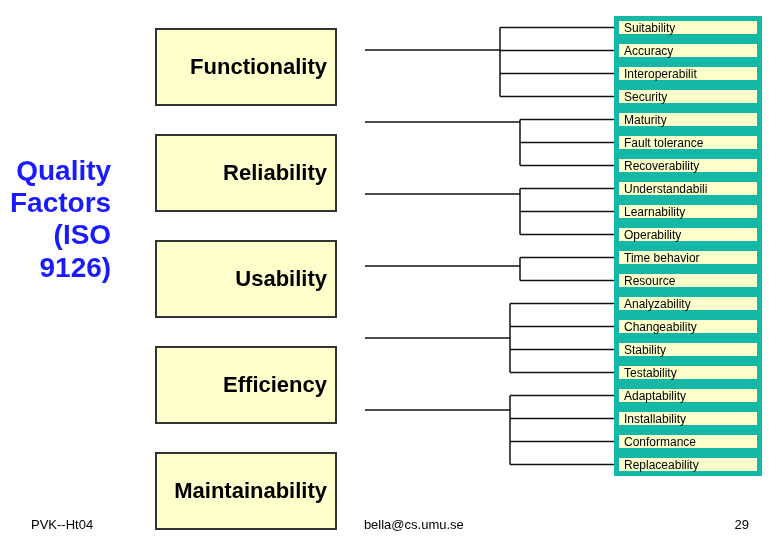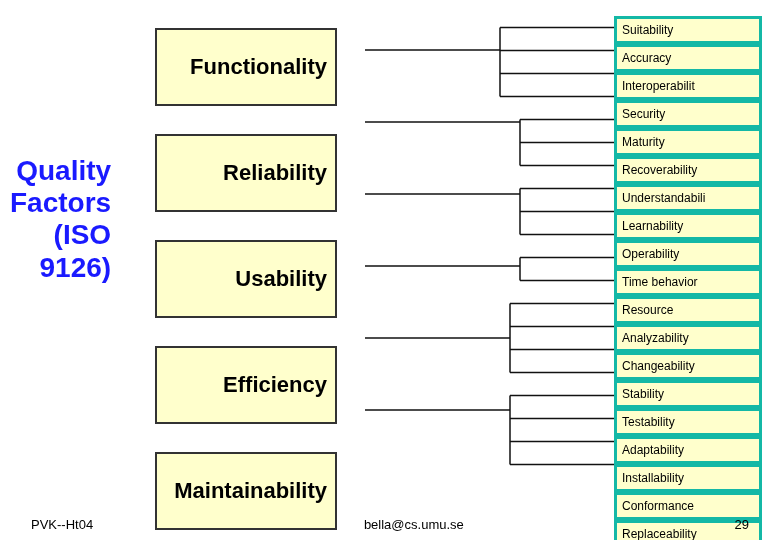--- a/index.html
+++ b/index.html
@@ -57,23 +57,23 @@
       position: absolute;
       right: 18px;
       top: 16px;
       display: flex;
       flex-direction: column;
       gap: 0;
     }
 
     .sub-item {
       background: #ffffcc;
-      border: 3px solid #14b8a6;
+      border: 5px solid #14b8a6;
       width: 148px;
-      padding: 11px 5px;
+      padding: 3px 5px;
       font-size: 12px;
       color: black;
       text-align: left;
       height: 23px;
       display: flex;
       align-items: center;
     }
 
     
     .connectors {
@@ -119,20 +119,21 @@
     <div class="main-box">Maintainability</div>
     <div class="main-box">Operability</div>
   </div>
 
   <div class="sub-items">
     <div class="sub-item">Suitability</div>
     <div class="sub-item">Accuracy</div>
     <div class="sub-item">Interoperabilit</div>
     <div class="sub-item">Security</div>
     <div class="sub-item">Maturity</div>
+    <div class="sub-item">Fault tolerance</div>
     <div class="sub-item">Recoverability</div>
     <div class="sub-item">Understandabili</div>
     <div class="sub-item">Learnability</div>
     <div class="sub-item">Operability</div>
     <div class="sub-item">Time behavior</div>
     <div class="sub-item">Resource</div>
     <div class="sub-item">Analyzability</div>
     <div class="sub-item">Changeability</div>
     <div class="sub-item">Stability</div>
     <div class="sub-item">Testability</div>

